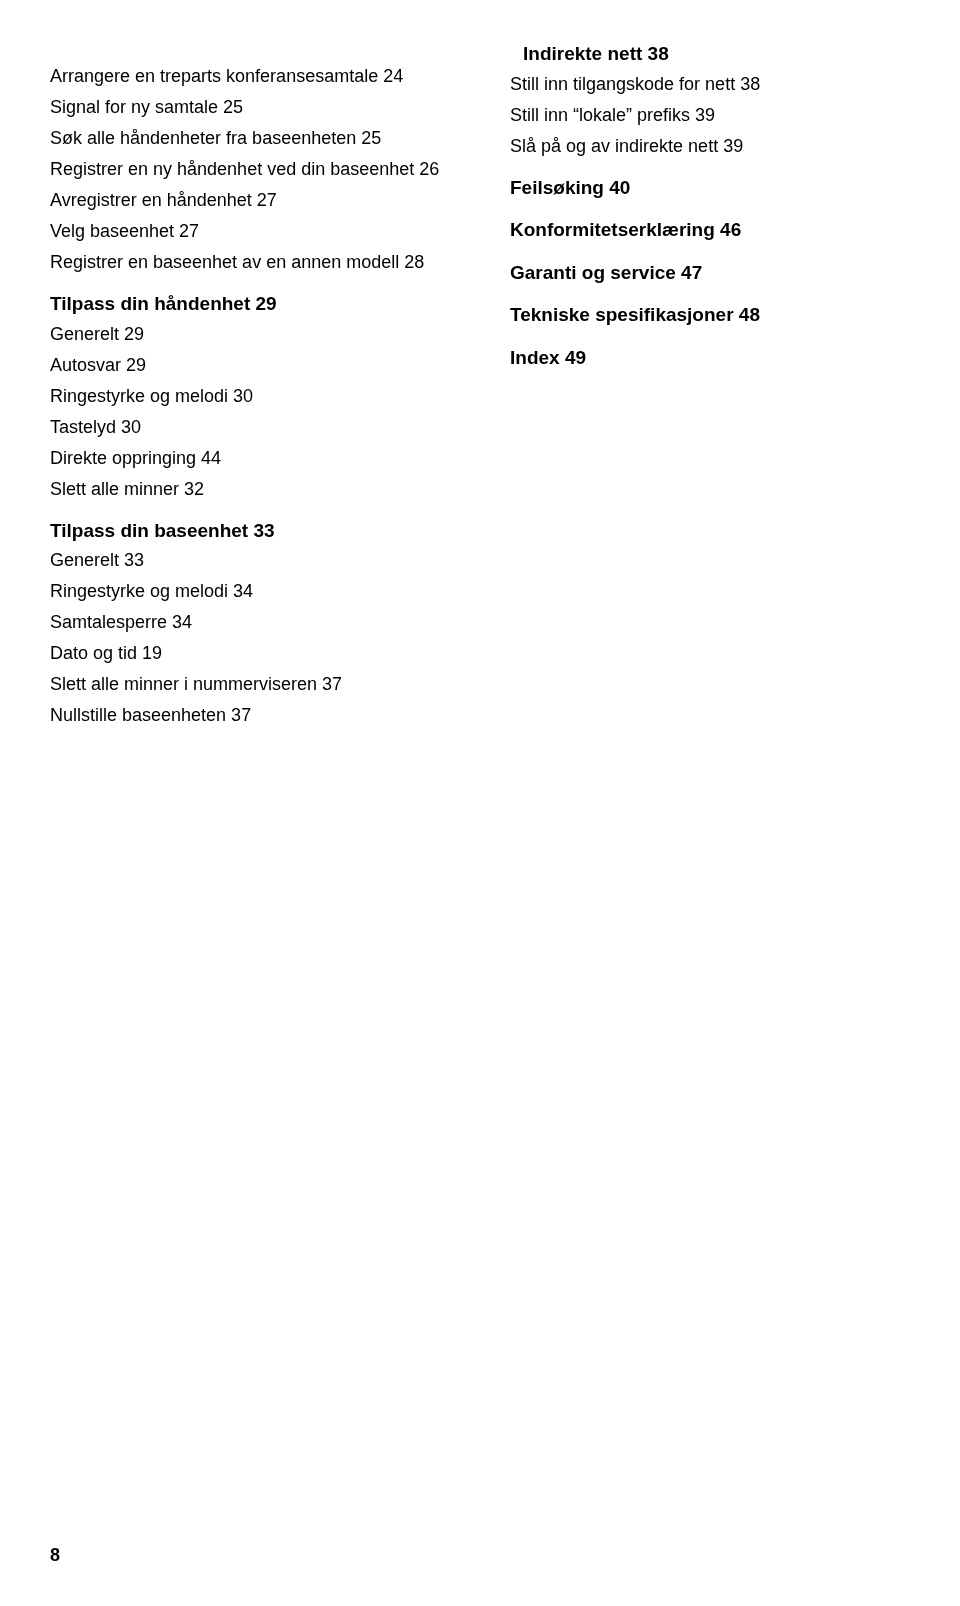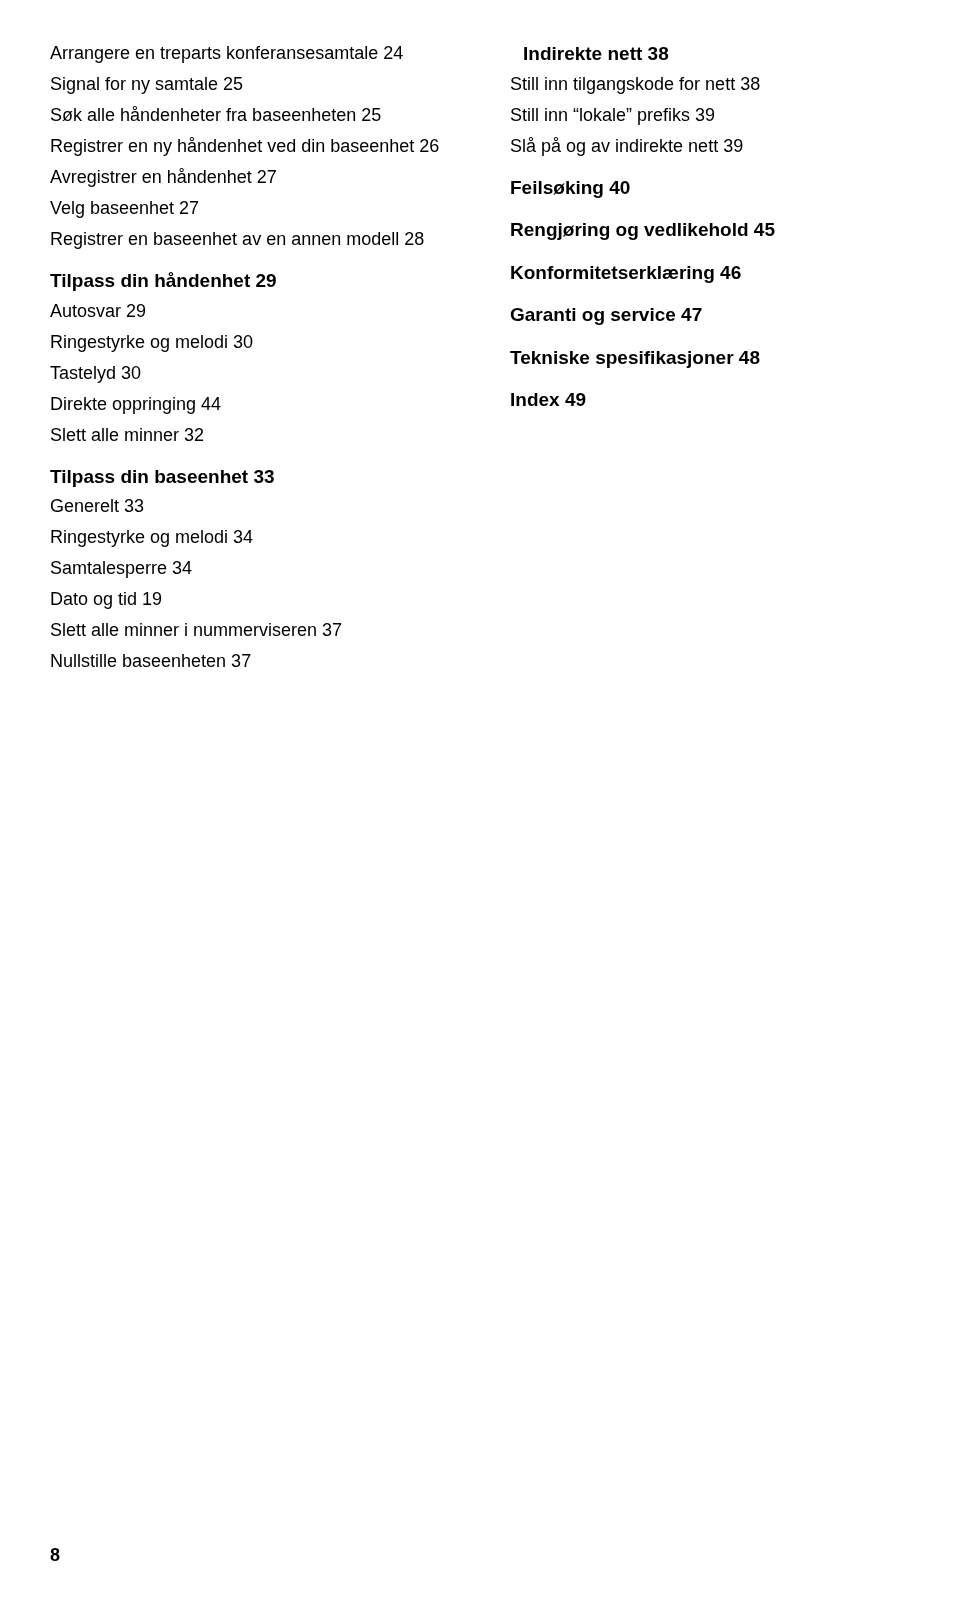--- a/index.html
+++ b/index.html
@@ -22,20 +22,21 @@
       display: flex;
       flex-direction: row;
       padding: 40px 50px 60px 50px;
       gap: 0;
       width: 100%;
     }
 
     .left-column {
       flex: 1;
       padding-right: 40px;
+      margin-top: 23px;
     }
 
     .right-column {
       flex: 1;
       padding-left: 20px;
     }
 
     .toc-item {
       margin-bottom: 4px;
       line-height: 1.5;
@@ -72,40 +73,40 @@
 <div class="page-container">
   <div class="left-column" id="left-col">
   <div class="toc-item">Arrangere en treparts konferansesamtale  24</div>
       <div class="toc-item">Signal for ny samtale  25</div>
       <div class="toc-item">Søk alle håndenheter fra baseenheten  25</div>
       <div class="toc-item">Registrer en ny håndenhet ved din baseenhet  26</div>
       <div class="toc-item">Avregistrer en håndenhet  27</div>
       <div class="toc-item">Velg baseenhet  27</div>
       <div class="toc-item">Registrer en baseenhet av en annen modell  28</div>
       <div class="toc-item bold-header">Tilpass din håndenhet  29</div>
+      <div class="toc-item">Generelt  29</div>
       <div class="toc-item">Autosvar  29</div>
       <div class="toc-item">Ringestyrke og melodi  30</div>
       <div class="toc-item">Tastelyd  30</div>
       <div class="toc-item">Direkte oppringing  44</div>
       <div class="toc-item">Slett alle minner  32</div>
       <div class="toc-item bold-header">Tilpass din baseenhet  33</div>
       <div class="toc-item">Generelt  33</div>
       <div class="toc-item">Ringestyrke og melodi  34</div>
       <div class="toc-item">Samtalesperre  34</div>
       <div class="toc-item">Dato og tid  19</div>
       <div class="toc-item">Slett alle minner i nummerviseren  37</div>
       <div class="toc-item">Nullstille baseenheten  37</div>
     </div>
   <div class="right-column" id="right-col">
   <div class="toc-item bold-header">Indirekte nett  38</div>
       <div class="toc-item">Still inn tilgangskode for nett  38</div>
       <div class="toc-item">Still inn “lokale” prefiks  39</div>
       <div class="toc-item">Slå på og av indirekte nett  39</div>
       <div class="toc-item bold-header section-gap">Feilsøking  40</div>
-      <div class="toc-item bold-header section-gap">Rengjøring og vedlikehold  45</div>
       <div class="toc-item bold-header section-gap">Konformitetserklæring  46</div>
       <div class="toc-item bold-header section-gap">Garanti og service  47</div>
       <div class="toc-item bold-header section-gap">Tekniske spesifikasjoner  48</div>
       <div class="toc-item bold-header section-gap">Index  49</div>
     </div>
 </div>
 
 <div class="page-number">8</div>
 
 </body></html>

